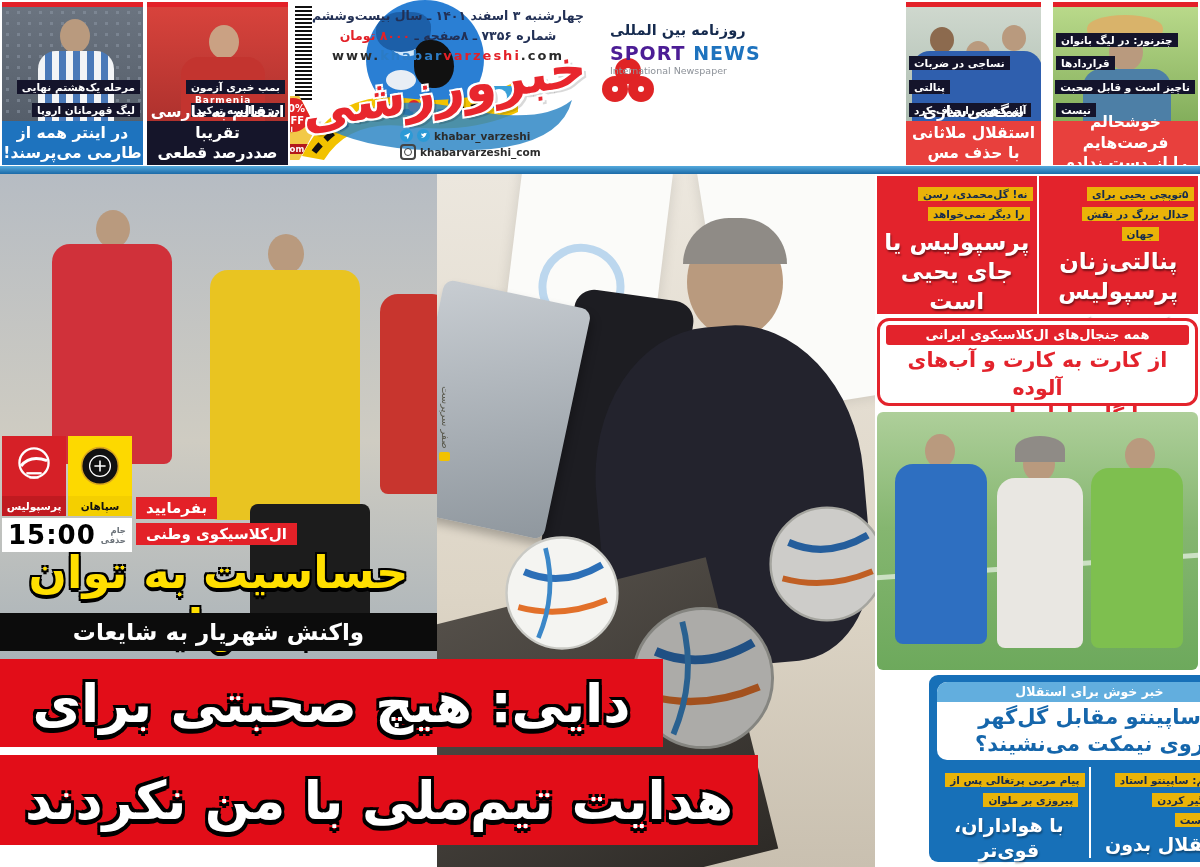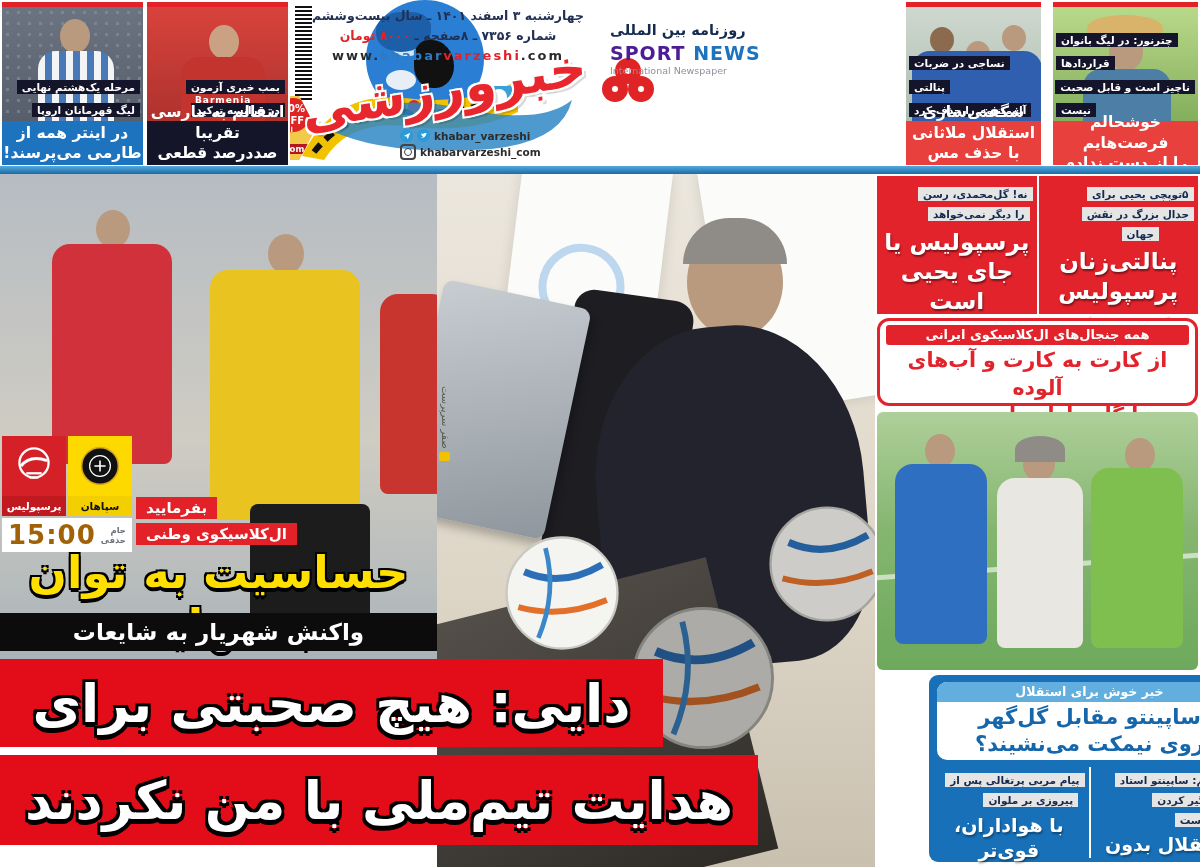--- a/index.html
+++ b/index.html
@@ -12,21 +12,21 @@
   
   .mini{position:absolute;top:2px;height:163px;background:#fff;}
   .mini .red-top{position:absolute;top:0;left:0;right:0;height:5px;background:#e32128;}
   .mini .photo{position:absolute;top:5px;left:0;right:0;bottom:0;overflow:hidden;}
   .mini .kicker-wrap{position:absolute;bottom:45px;left:3px;right:3px;text-align:left;line-height:1.45;}
   .mini .kicker-wrap.rt{text-align:right;}
   .chip{
     display:inline;background:#14142b;color:#fff;font-size:10.5px;font-weight:bold;
     padding:1px 5px;box-decoration-break:clone;-webkit-box-decoration-break:clone;line-height:1.6;
   }
-  .chip.light{background:#e5e5e5;color:#152a4e;margin-left:44px;}
+  .chip.light{background:#eab308;color:#152a4e;margin-left:44px;}
   .hbar{
     position:absolute;bottom:0;left:0;right:0;height:44px;color:#fff;font-weight:bold;
     font-size:15.5px;line-height:1.32;text-align:center;display:flex;align-items:center;justify-content:center;
   }
   .hbar.blue{background:#1e73be;}
   .hbar.dark{background:#15152a;}
   .hbar.red{background:#e8403d;}
   
   .masthead{position:absolute;left:290px;top:0;width:614px;height:166px;background:#fff;overflow:hidden;}
   .barcode{position:absolute;right:592px;top:6px;width:17px;height:96px;
@@ -81,21 +81,21 @@
   .match-panel{position:absolute;left:2px;top:436px;width:132px;z-index:3;}
   .tile{position:absolute;width:64px;height:60px;display:flex;align-items:center;justify-content:center;}
   .tile.red{background:#d62027;left:0;top:0;}
   .tile.yellow{background:#fdd900;left:66px;top:0;}
   .tile-label{position:absolute;top:60px;width:64px;height:20px;font-size:10.5px;font-weight:bold;
     display:flex;align-items:center;justify-content:center;}
   .tl-red{left:0;background:#c01a20;color:#fff;}
   .tl-yellow{left:66px;background:#f4cf00;color:#111;}
   .time-bar{position:absolute;left:0;top:82px;width:130px;height:34px;background:#fff;display:flex;
     align-items:center;justify-content:flex-end;gap:5px;padding:0 6px;box-sizing:border-box;}
-  .time-bar .time{font-size:26px;font-weight:bold;color:#a16207;letter-spacing:1px;direction:ltr;}
+  .time-bar .time{font-size:26px;font-weight:bold;color:#000000;letter-spacing:1px;direction:ltr;}
   .time-bar .comp{font-size:8.5px;color:#6c737a;font-weight:bold;}
   .invite{position:absolute;left:136px;z-index:3;text-align:left;}
   .invite span{display:inline-block;background:#e32128;color:#fff;font-weight:bold;font-size:15px;padding:2px 10px;}
   .yellow-headline{
     position:absolute;left:0;top:546px;width:437px;z-index:3;text-align:center;
     color:#ffdf00;font-size:45px;font-weight:bold;
     text-shadow:2px 2px 0 #000,-2px 2px 0 #000,2px -2px 0 #000,-2px -2px 0 #000,0 4px 0 #000;
   }
   .black-bar{position:absolute;left:0;top:613px;width:437px;height:38px;background:#0c0c0c;z-index:3;
     color:#fff;font-size:23px;font-weight:bold;display:flex;align-items:center;justify-content:center;}

